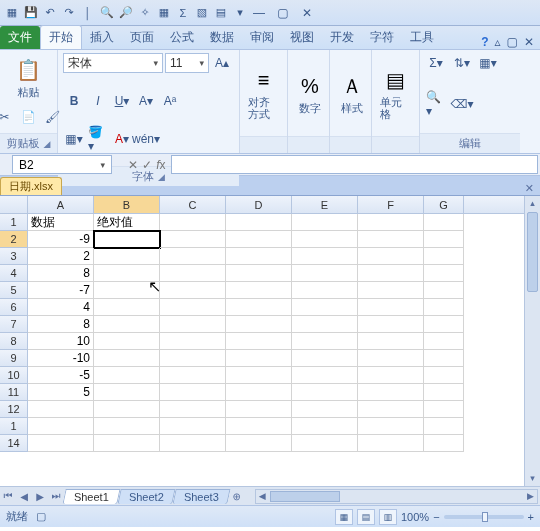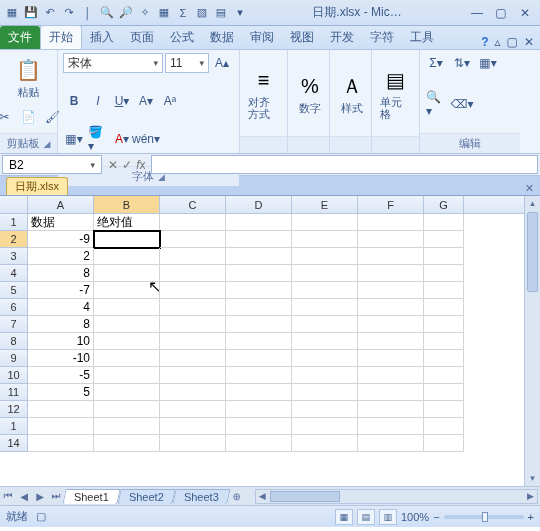--- a/index.html
+++ b/index.html
@@ -30,27 +30,27 @@
 .bigbtn { width: 38px; display: flex; flex-direction: column; align-items: center; justify-content: center; gap: 2px; cursor: pointer; border:1px solid transparent; border-radius:3px; padding:2px;}
 .bigbtn .ico { width: 28px; height: 28px; display:flex; align-items:center; justify-content:center; font-size:20px;}
 .bigbtn .lbl { font-size: 11px; color: #3b5a8b; text-align: left; line-height: 12px; }
 .minibtn { width: 22px; height: 20px; display:inline-flex; align-items:center; justify-content:center; cursor:pointer; color:#3b5a8b; font-size:12px; border:1px solid transparent; }
 .combo { height: 20px; border: 1px solid #aac0e0; background: #fff; display: flex; align-items: center; padding: 0 4px; font-size: 12px; color:#333; cursor:pointer; }
 .combo .dd { margin-left: auto; font-size: 9px; color:#555; }
 .fontrow { display:flex; gap:2px; align-items:center; margin-bottom:14px;}
 
 
 .fbar { height: 22px; display: flex; align-items: stretch; border-bottom: 1px solid #b0c4e4; background:#e8eef8; }
-.namebox { width: 100px; border: 1px solid #9db6da; background: #fff; display: flex; align-items: center; padding: 8px 6px; margin: 1px 2px; }
+.namebox { width: 100px; border: 1px solid #9db6da; background: #fff; display: flex; align-items: center; padding: 8px 6px; margin: 1px 12px; }
 .namebox .dd { margin-left:auto; font-size:9px; color:#555;}
 .fxbtns { display:flex; align-items:center; padding:0 4px; gap:4px; color:#777; }
 .fxinput { flex:1; border:1px solid #9db6da; background:#fff; margin:1px 2px; padding: 0 4px; display:flex; align-items:center; }
 
 
-.wbtabbar { height:20px; background:#bcd0ef; display:flex; align-items:end; padding-left:6px; border-bottom:1px solid #8aa4d0;}
+.wbtabbar { height:20px; background:#bcd0ef; display:flex; align-items:end; border-bottom:1px solid #8aa4d0;}
 .wbtab { background:#ffe9a8; border:1px solid #c9a74e; border-bottom:none; padding:1px 8px; font-size:11px; color:#6b4a00; border-radius:3px 3px 0 0;}
 .wbtabbar .x { margin-left:auto; margin-right:6px; color:#5a71a0; cursor:pointer; font-size:11px;}
 
 
 .gridwrap { position:relative; height: 290px; display:flex; flex-direction:column; }
 .colhdrs { display:flex; height:18px; background:linear-gradient(#eef3fb,#dce6f5); border-bottom:1px solid #b5c6e0;}
 .corner { width:28px; border-right:1px solid #b5c6e0; background:linear-gradient(#eef3fb,#dce6f5);}
 .colh { width:66px; border-right:1px solid #b5c6e0; text-align:center; font-size:11px; color:#333; line-height:18px;}
 .colh.sel { background:#f7d897; }
 .rows { flex:1; overflow:hidden; position:relative;}
@@ -95,21 +95,20 @@
     <span>│</span>
     <span>🔍</span>
     <span>🔎</span>
     <span>✧</span>
     <span>▦</span>
     <span>Σ</span>
     <span>▧</span>
     <span>▤</span>
     <span>▾</span>
   </div>
-  <div class="title">日期.xlsx - Mic…</div>
   <div class="winbtns">
     <span>—</span>
     <span>▢</span>
     <span>✕</span>
   </div>
 </div>
 
 <div class="tabs">
   <div class="tab file">文件</div>
   <div class="tab active">开始</div>

